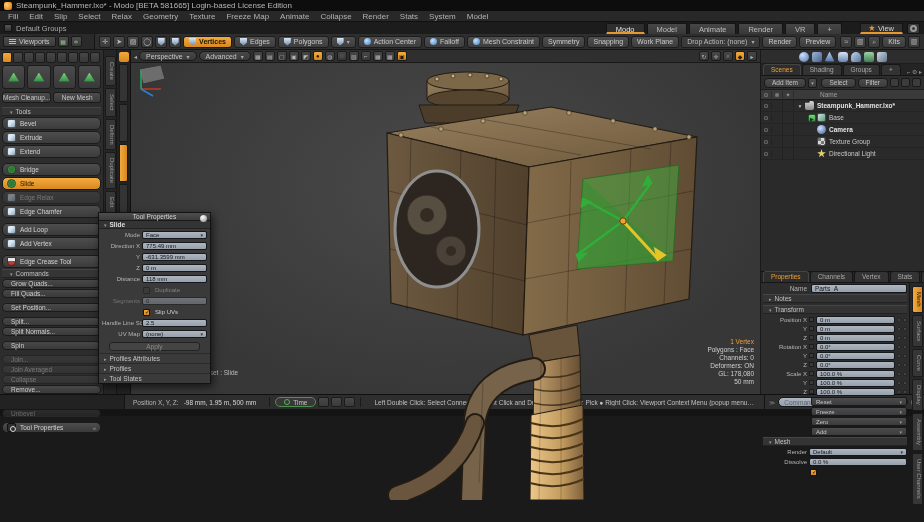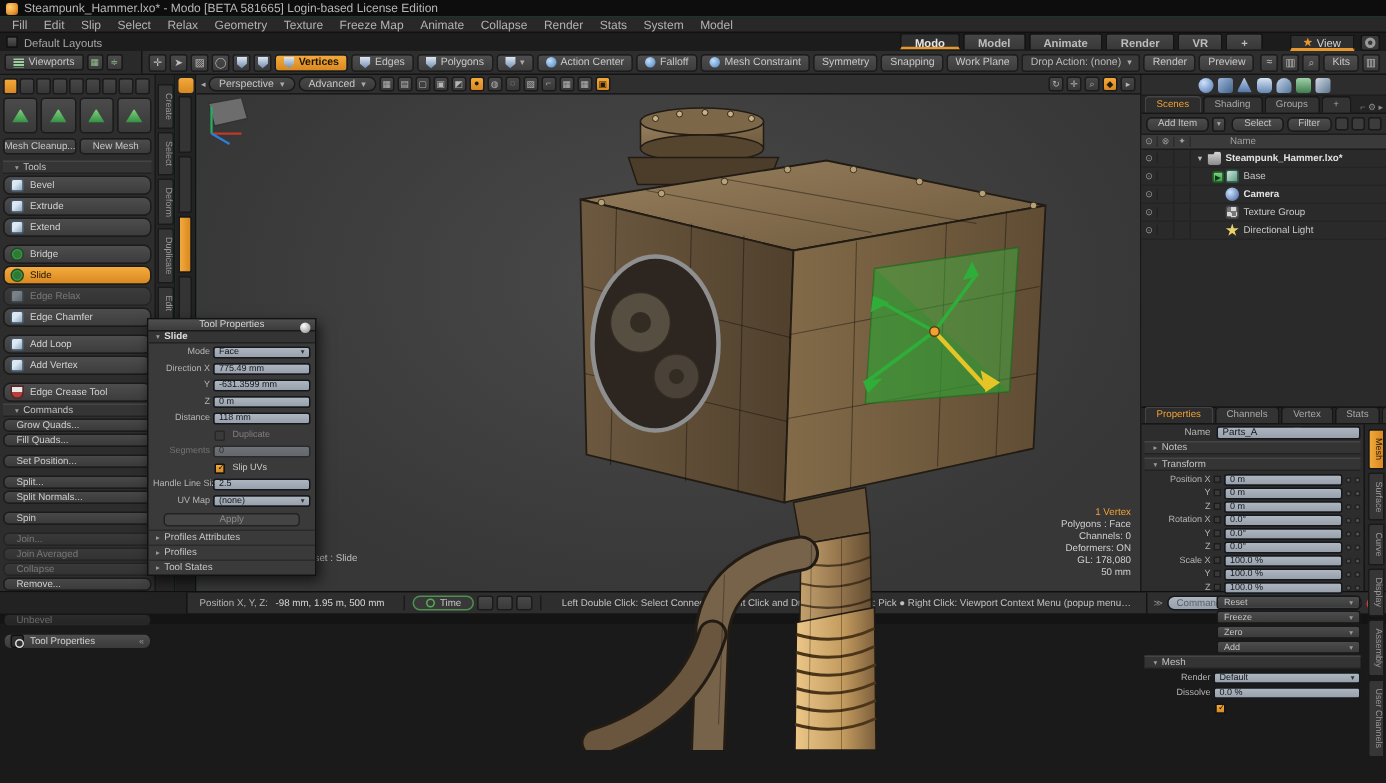--- a/index.html
+++ b/index.html
@@ -9,21 +9,21 @@
 #app{position:relative;width:924px;height:416px;display:flex;flex-direction:column;background:#0f766e;}
 
 
 .titlebar{height:11px;background:#0d0d0d;display:flex;align-items:center;gap:4px;padding:0 4px;font-size:8px;color:#b7b7b7;flex:0 0 auto;}
 .app-ic{width:8px;height:8px;border-radius:2px;background:radial-gradient(circle at 35% 35%,#ffcf7a,#e8962e 60%,#9c5c12);}
 .menubar{height:11px;background:#282828;border-bottom:1px solid #111;display:flex;align-items:center;gap:11px;padding:0 8px;font-size:8px;color:#b2b2b2;flex:0 0 auto;}
 .menu-item{cursor:default;}
 .layoutbar{height:12px;background:#1c1c1c;display:flex;align-items:center;font-size:7.5px;padding:0 4px;flex:0 0 auto;}
 .pin-ic{width:8px;height:8px;margin-right:4px;background:linear-gradient(#555,#333);border:1px solid #111;border-radius:1px;}
 .layouts-label{color:#a8a8a8;margin-right:auto;}
-.ltabs{display:flex;gap:2px;align-items:flex-start;height:12px;font-weight:bold;}
+.ltabs{display:flex;gap:2px;align-items:flex-end;height:12px;}
 .ltab{background:linear-gradient(#464646,#383838);border:1px solid #141414;border-bottom:none;border-radius:2px 2px 0 0;padding:1px 9px 0;height:11px;color:#bdbdbd;}
 .ltab.active{background:#2f2f2f;border-bottom:2px solid #e8962e;color:#e6e6e6;}
 .only-btn{margin-left:18px;display:flex;align-items:center;gap:3px;background:#2f2f2f;border:1px solid #141414;border-bottom:2px solid #e8962e;padding:1px 8px 0;height:11px;color:#d5d5d5;}
 .star-ic{width:6px;height:6px;background:#e8962e;clip-path:polygon(50% 0,63% 35%,100% 38%,70% 60%,82% 100%,50% 75%,18% 100%,30% 60%,0 38%,37% 35%);}
 .gear-btn{margin-left:4px;width:13px;height:11px;background:#383838;border:1px solid #141414;border-radius:2px;display:flex;align-items:center;justify-content:center;}
 .gear-ic{width:7px;height:7px;border-radius:50%;border:2px solid #999;}
 
 
 .toprow{height:16px;display:flex;flex:0 0 auto;background:#2e2e2e;border-bottom:1px solid #141414;}
 .viewports-cell{width:131px;display:flex;align-items:center;gap:2px;padding:0 3px;border-right:1px solid #141414;background:#2a2a2a;}
@@ -218,21 +218,21 @@
       <span class="menu-item">Animate</span>
       <span class="menu-item">Collapse</span>
       <span class="menu-item">Render</span>
       <span class="menu-item">Stats</span>
       <span class="menu-item">System</span>
       <span class="menu-item">Model</span>
   </div>
 
   <div class="layoutbar">
     <span class="pin-ic"></span>
-    <span class="layouts-label">Default Layouts</span>
+    <span class="layouts-label">Default Groups</span>
     <div class="ltabs">
       <span class="ltab active">Modo</span>
         <span class="ltab">Model</span>
         <span class="ltab">Animate</span>
         <span class="ltab">Render</span>
         <span class="ltab">VR</span>
         <span class="ltab">+</span>
     </div>
     <span class="only-btn">
       <span class="star-ic"></span>

